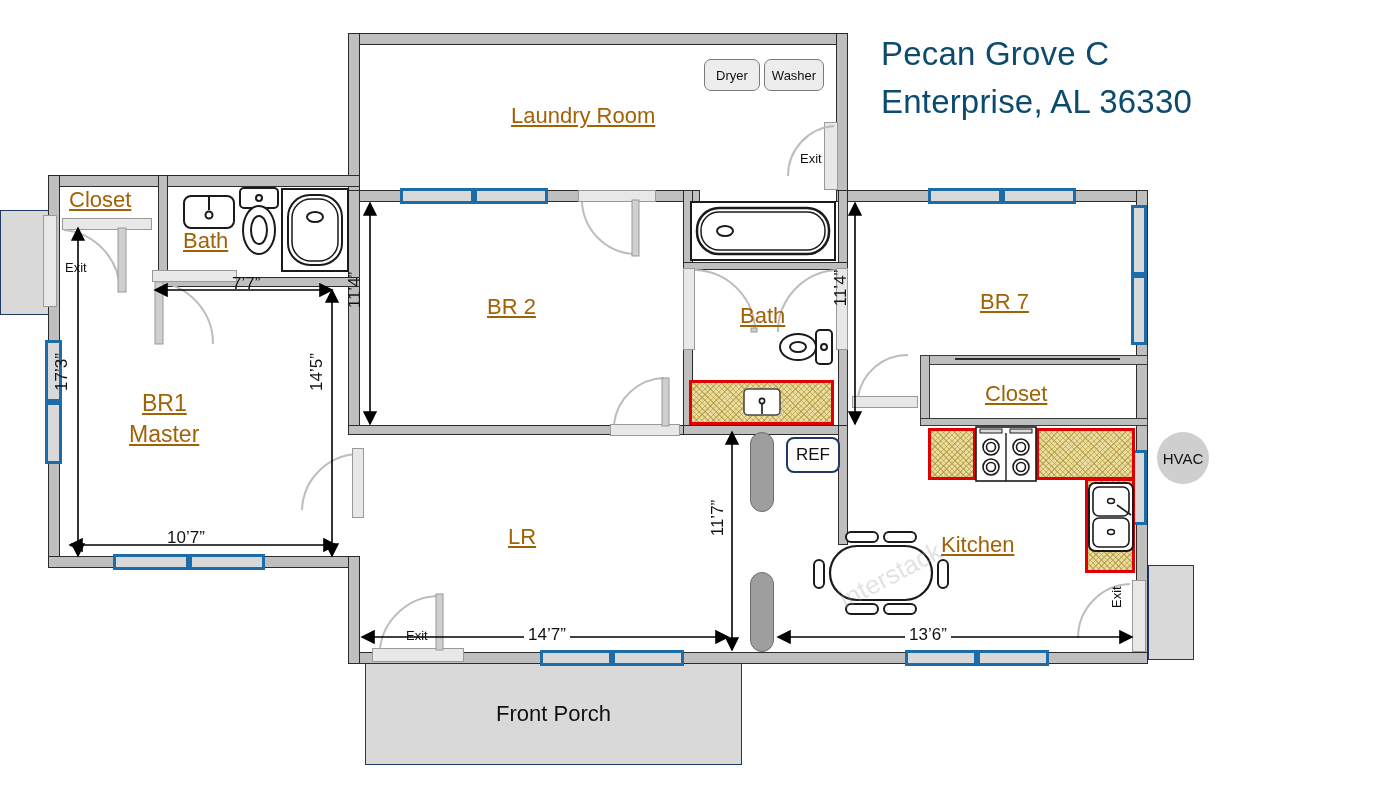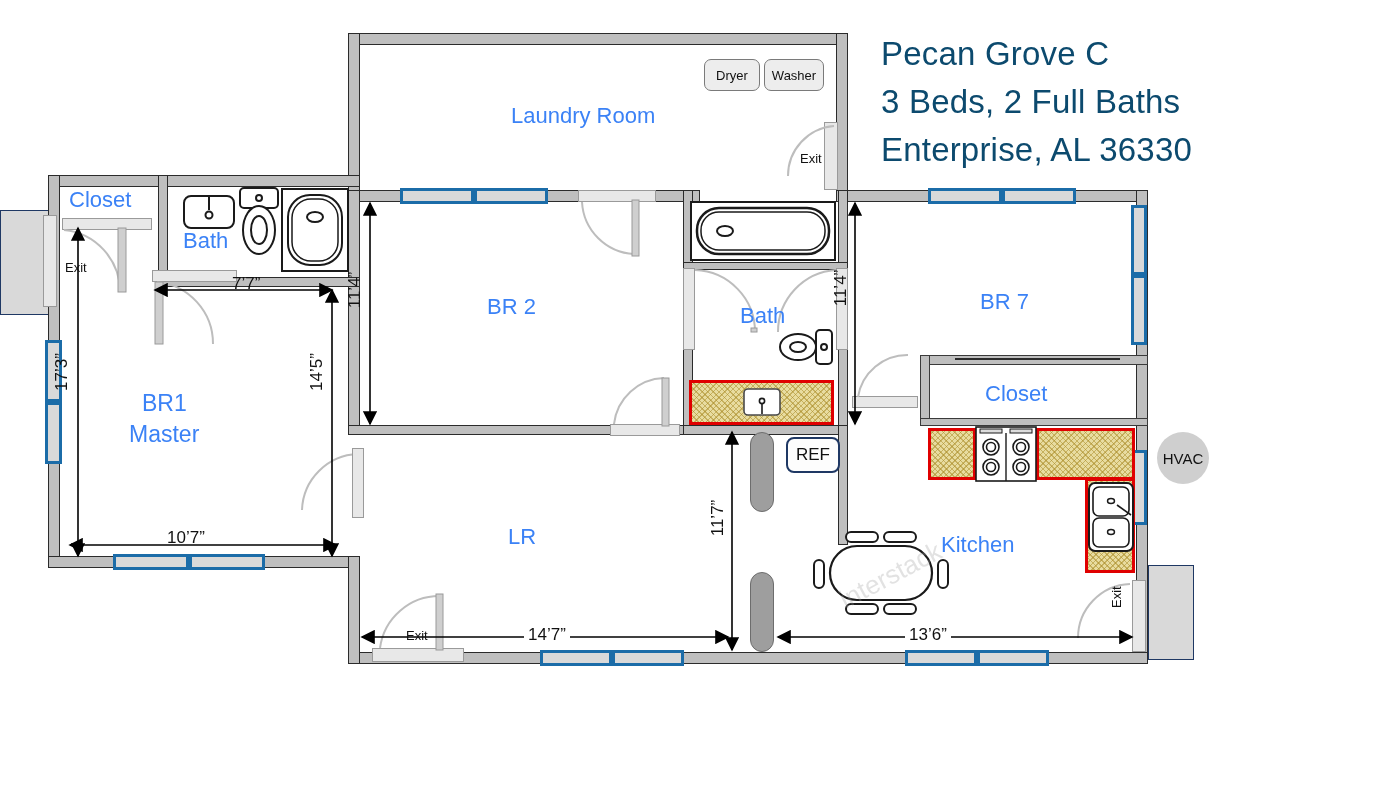--- a/index.html
+++ b/index.html
@@ -4,21 +4,21 @@
 <title>Floor Plan</title>
 <style>
   html,body{margin:0;padding:0;background:#ffffff;}
   body{width:1397px;height:786px;overflow:hidden;
        font-family:"Liberation Sans", sans-serif;color:#0d0d0d;}
   #stage{position:relative;width:1397px;height:786px;}
   
   .title-block{position:absolute;left:881px;top:30px;font-size:33px;line-height:48px;
                color:#0c4a6e;letter-spacing:.2px;white-space:nowrap;}
   .title-block div{font-weight:400;}
-  .room-label{position:absolute;font-size:22px;color:#3b82f6;white-space:nowrap;}
+  .room-label{position:absolute;font-size:22px;color:#a16207;white-space:nowrap;text-decoration:underline;}
   .room-label.big{font-size:23px;}
   .small-label{position:absolute;font-size:13px;color:#111;white-space:nowrap;}
   .dim{position:absolute;font-size:17px;color:#111;white-space:nowrap;}
   .dim.vert{transform-origin:left top;}
   
   .wall{position:absolute;background:#bfbfbf;border:1px solid #2b2b2b;box-sizing:border-box;}
   .wall-in{position:absolute;background:#bfbfbf;border:1px solid #3a3a3a;box-sizing:border-box;}
   .thinline{position:absolute;background:#2b2b2b;}
   
   .win{position:absolute;background:#d9d9d9;border:3px solid #1b6ca8;box-sizing:border-box;}
@@ -47,26 +47,28 @@
   .wm{position:absolute;font-size:26px;color:rgba(160,160,160,.30);
       transform:rotate(-28deg);white-space:nowrap;pointer-events:none;}
 </style>
 </head>
 <body>
 
 <div id="stage">
 
   <div class="title-block">
     <div>Pecan Grove C</div>
-    <div>3 Beds, 2 Full Baths</div>
     <div>Enterprise, AL 36330</div>
   </div>
 
   <div class="stoop" style="left:0px;top:210px;width:50px;height:105px;"></div>
   <div class="stoop" style="left:1148px;top:565px;width:46px;height:95px;"></div>
+  <div class="porch" style="left:365px;top:663px;width:377px;height:102px;">
+    <span>Front Porch</span>
+  </div>
 
   <div class="wall" style="left:348px;top:33px;width:500px;height:12px;"></div>
   <div class="wall" style="left:348px;top:33px;width:12px;height:160px;"></div>
   <div class="wall" style="left:836px;top:33px;width:12px;height:160px;"></div>
 
   <div class="wall" style="left:48px;top:175px;width:312px;height:12px;"></div>
   <div class="wall" style="left:48px;top:175px;width:12px;height:393px;"></div>
   <div class="wall" style="left:48px;top:556px;width:312px;height:12px;"></div>
 
   <div class="wall" style="left:348px;top:190px;width:352px;height:12px;"></div>

